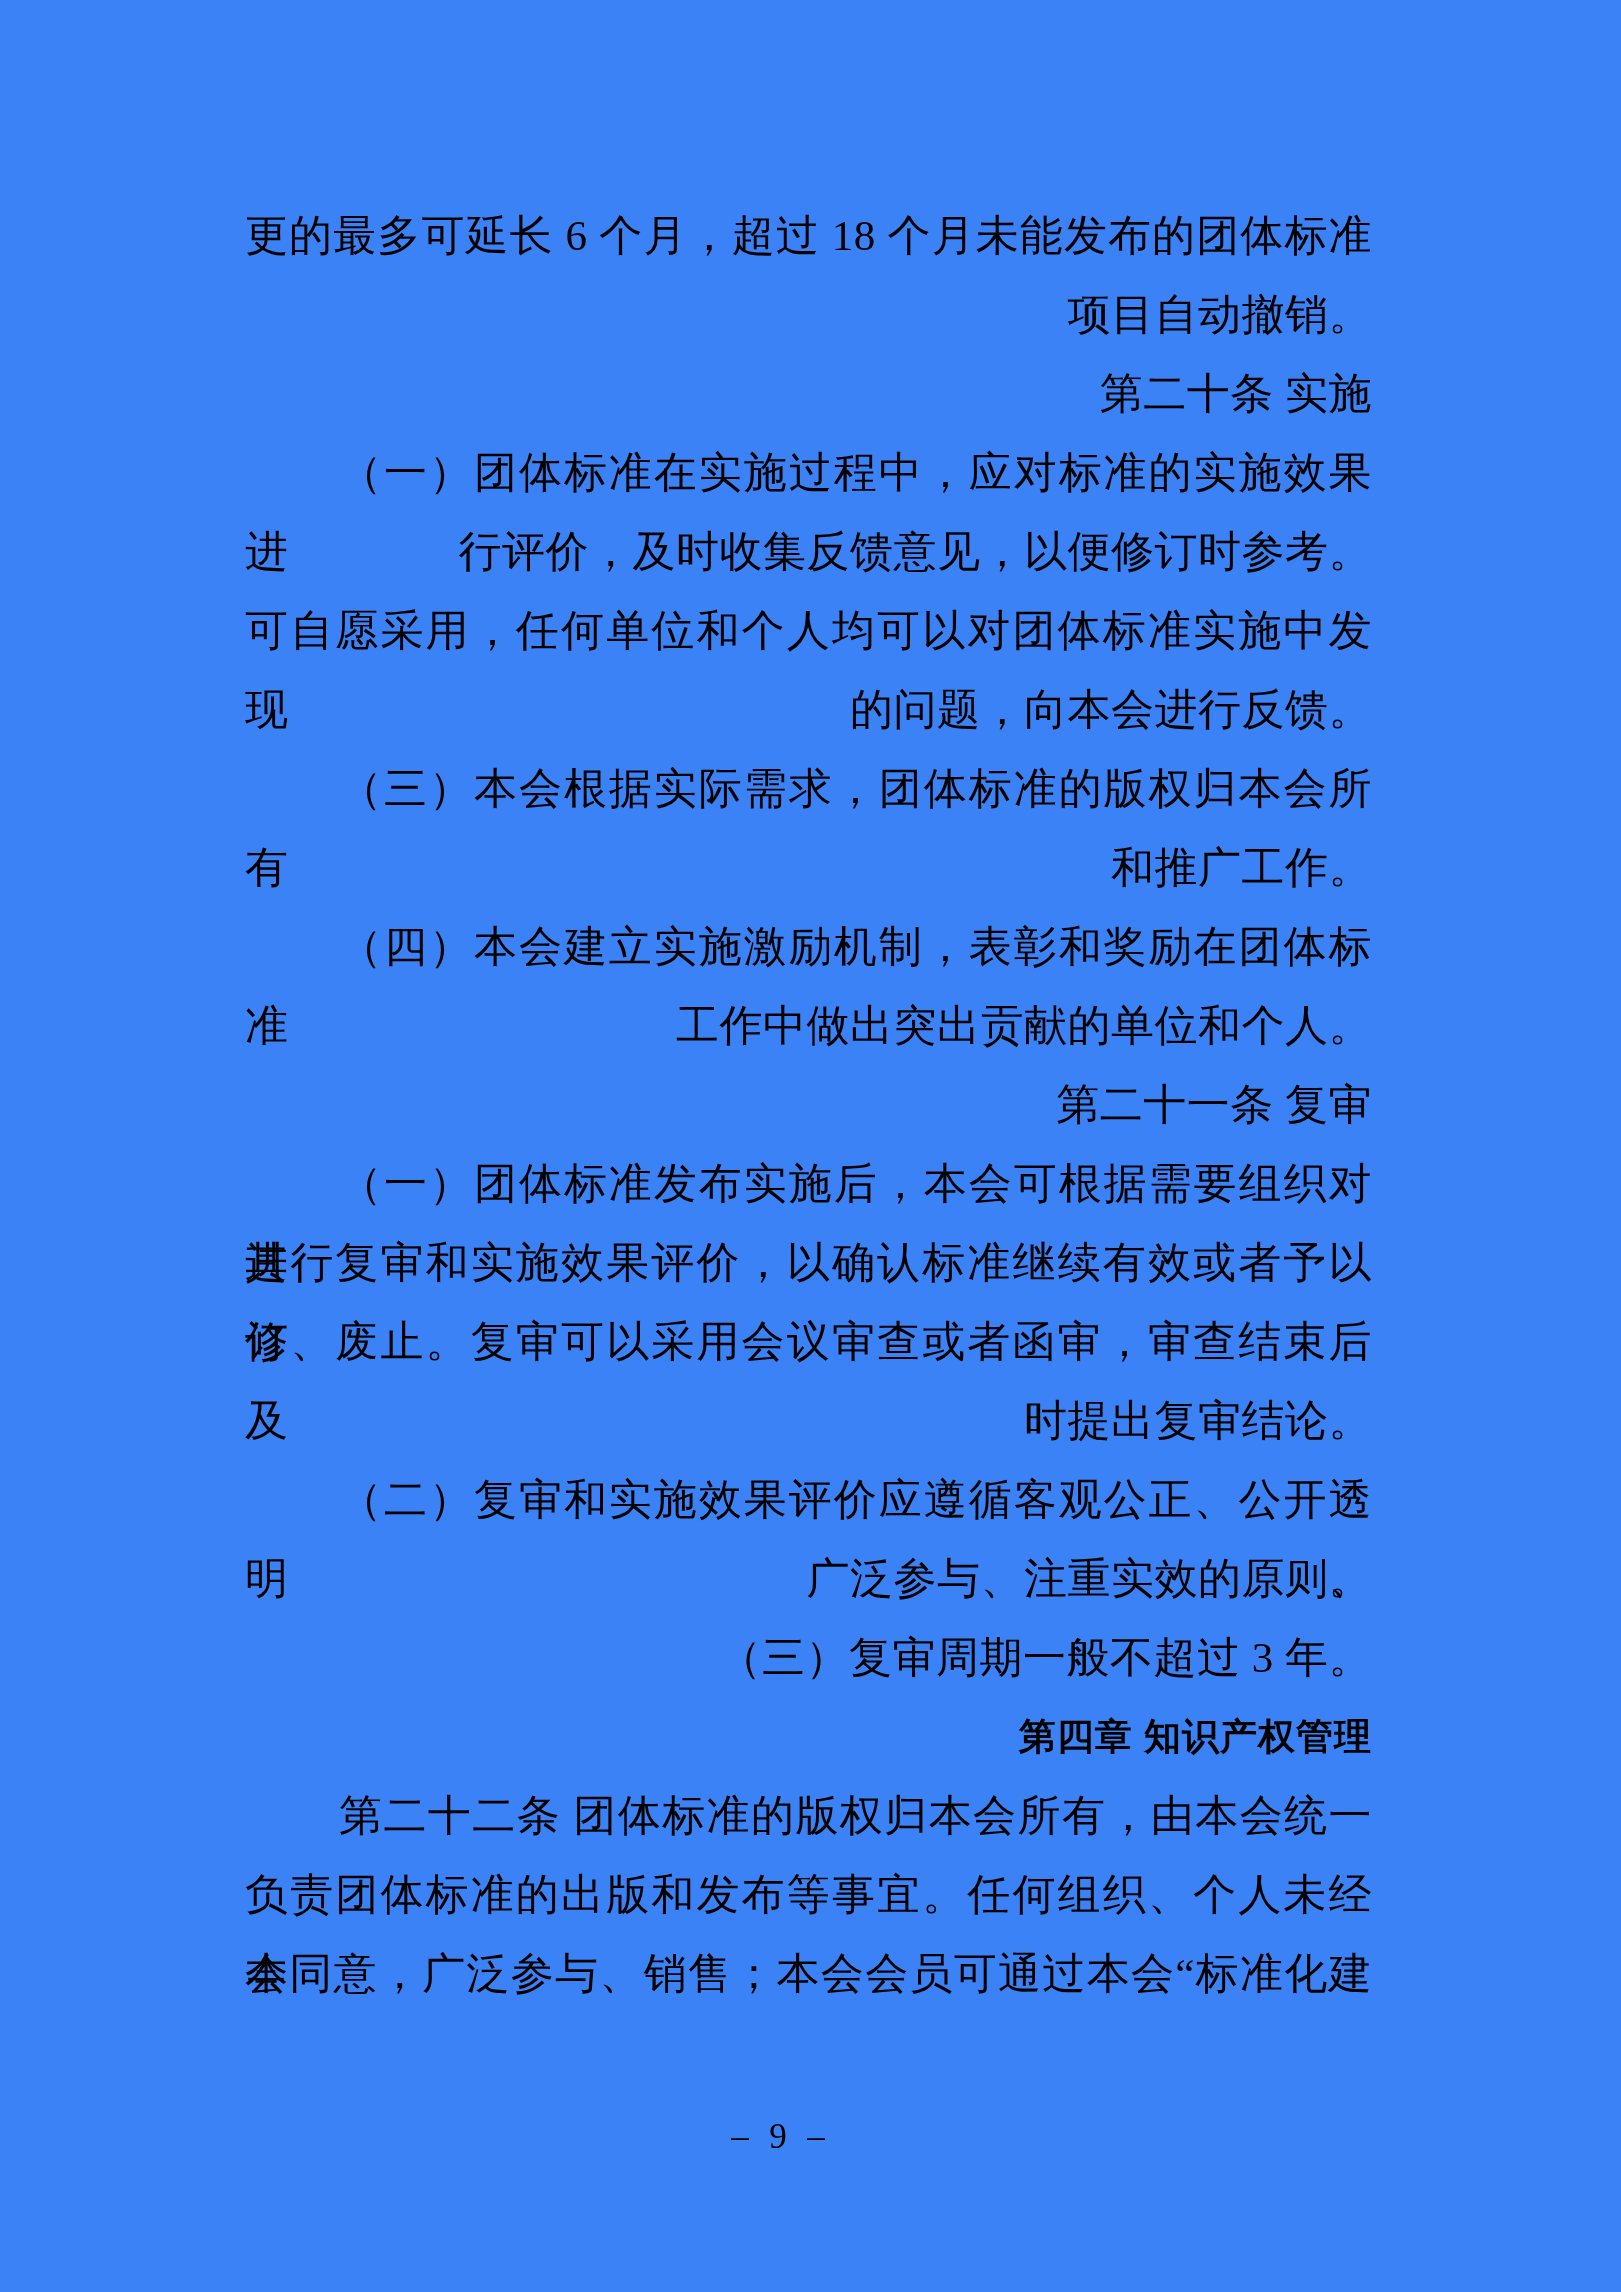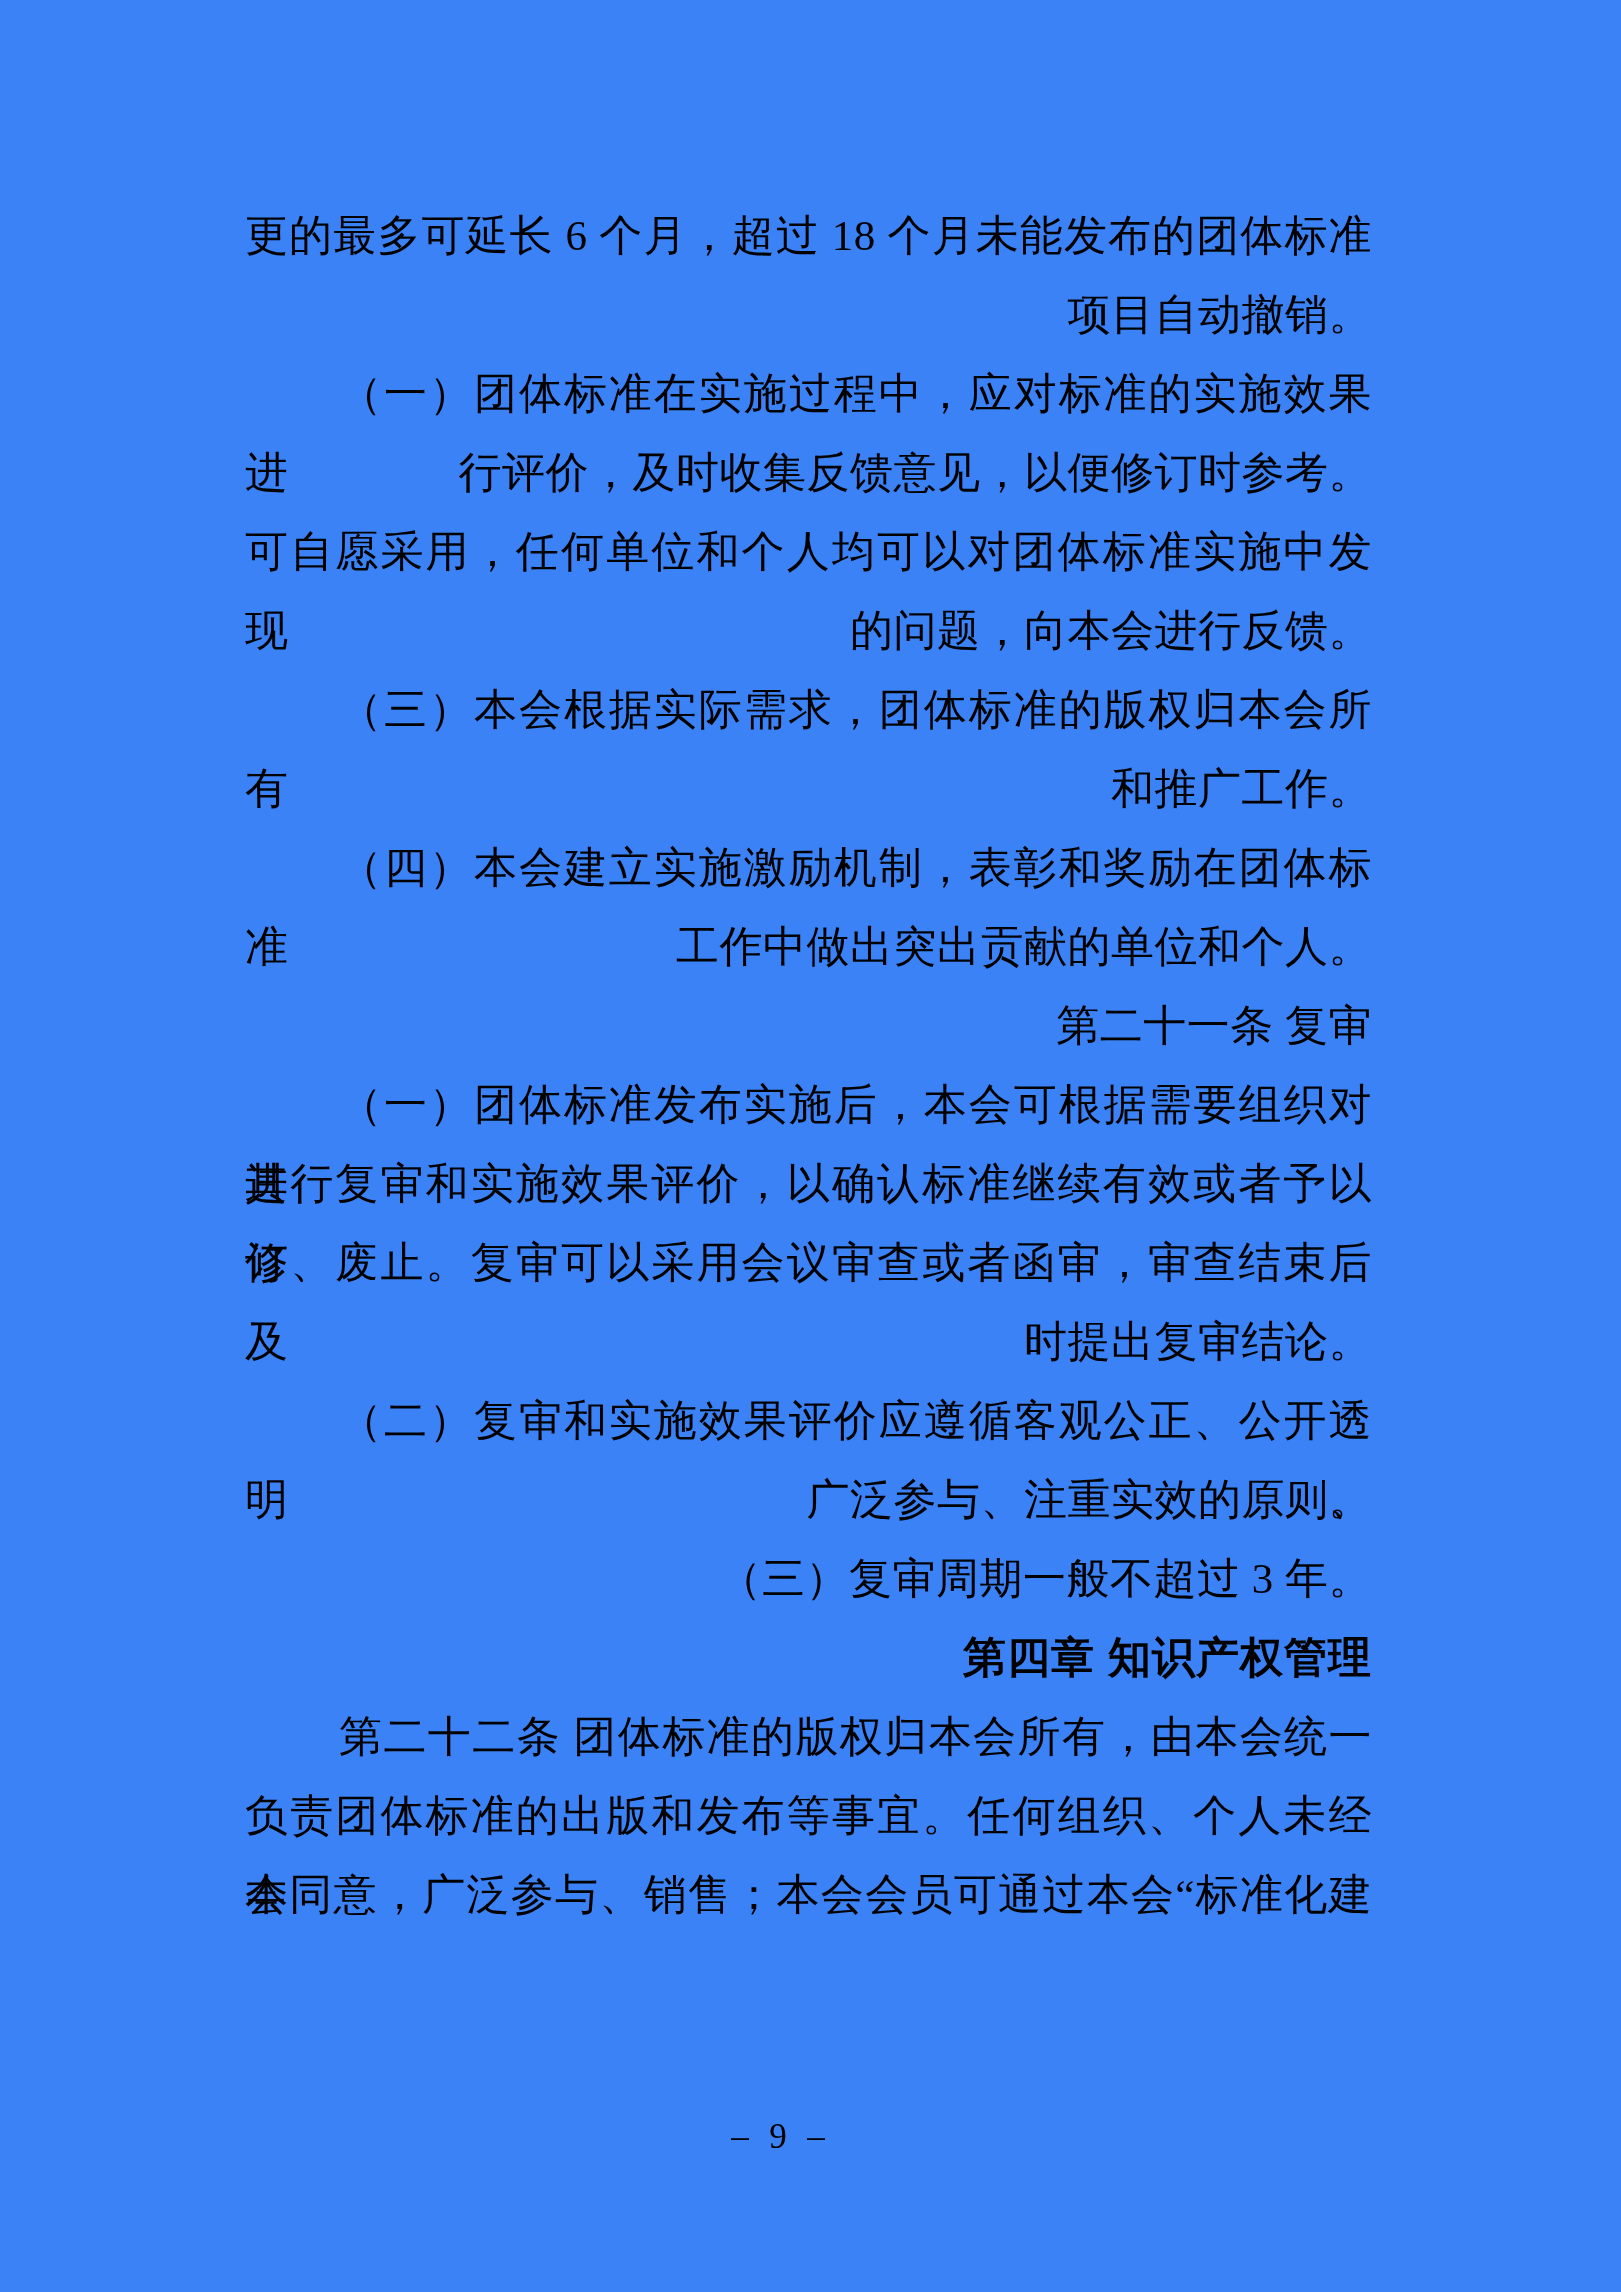--- a/index.html
+++ b/index.html
@@ -29,21 +29,21 @@
   .line.full {
     white-space: normal;
     text-align: justify;
     text-align-last: justify;
     text-justify: inter-character;
   }
   .line.indent { text-indent: 94px; }
   .line.chapter {
     font-family: "Liberation Sans", "DejaVu Sans", sans-serif;
     font-weight: bold;
-    font-size: 43px;
+    font-size: 37px;
     text-indent: 409px;
     letter-spacing: 1px;
   }
   .footer {
     position: absolute;
     top: 2115px;
     left: 0;
     width: 1621px;
     text-align: center;
     text-indent: -59px;
@@ -53,20 +53,21 @@
     font-family: "Liberation Serif", "DejaVu Serif", serif;
   }
 </style>
 </head>
 <body>
 
 <div class="page">
   <div class="doc">
     <div class="line full">更的最多可延长 6 个月，超过 18 个月未能发布的团体标准</div>
     <div class="line">项目自动撤销。</div>
+    <div class="line indent">第二十条 实施</div>
     <div class="line indent full">（一）团体标准在实施过程中，应对标准的实施效果进</div>
     <div class="line">行评价，及时收集反馈意见，以便修订时参考。</div>
     <div class="line full">可自愿采用，任何单位和个人均可以对团体标准实施中发现</div>
     <div class="line">的问题，向本会进行反馈。</div>
     <div class="line indent full">（三）本会根据实际需求，团体标准的版权归本会所有</div>
     <div class="line">和推广工作。</div>
     <div class="line indent full">（四）本会建立实施激励机制，表彰和奖励在团体标准</div>
     <div class="line">工作中做出突出贡献的单位和个人。</div>
     <div class="line indent">第二十一条 复审</div>
     <div class="line indent full">（一）团体标准发布实施后，本会可根据需要组织对其</div>

